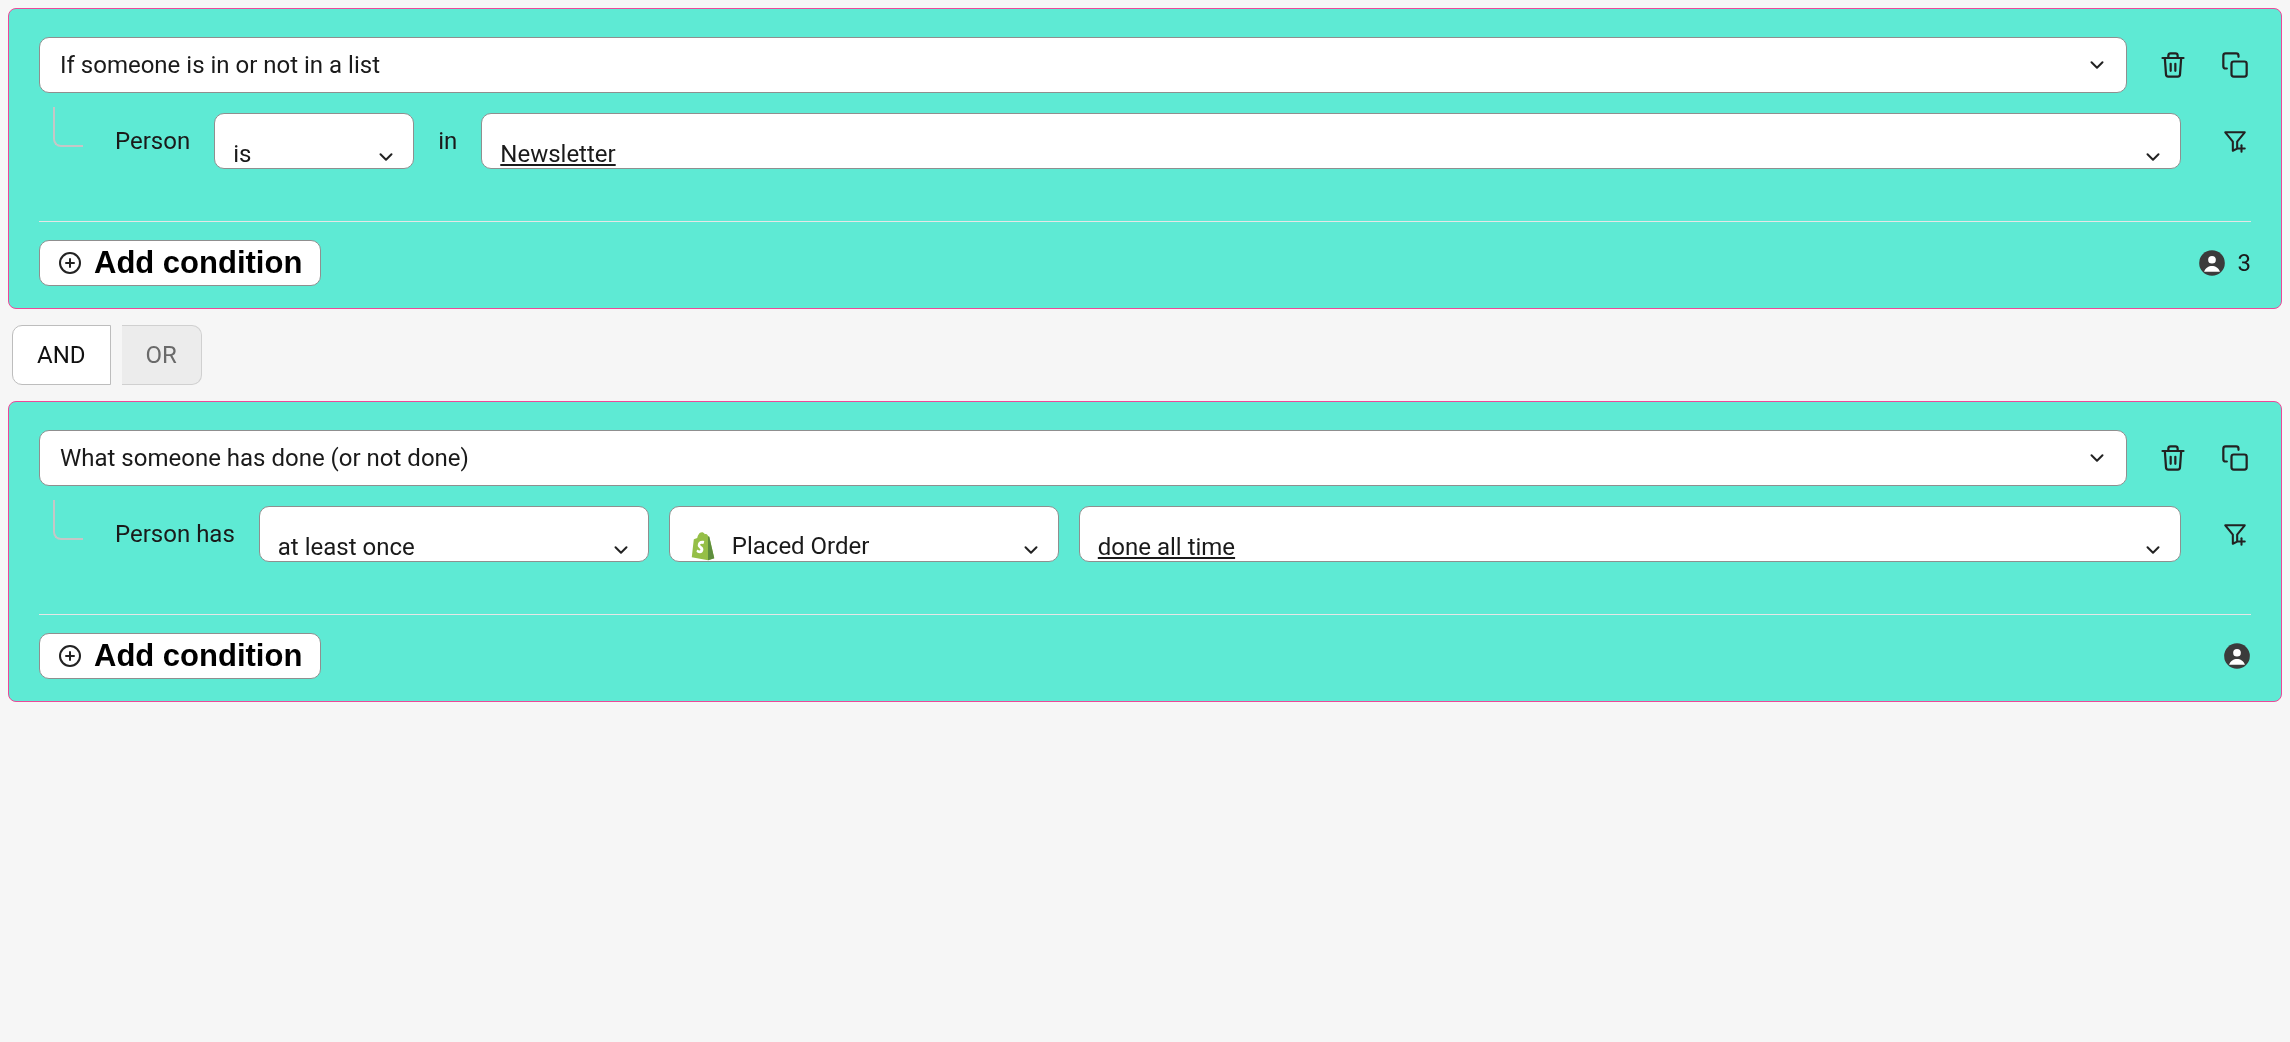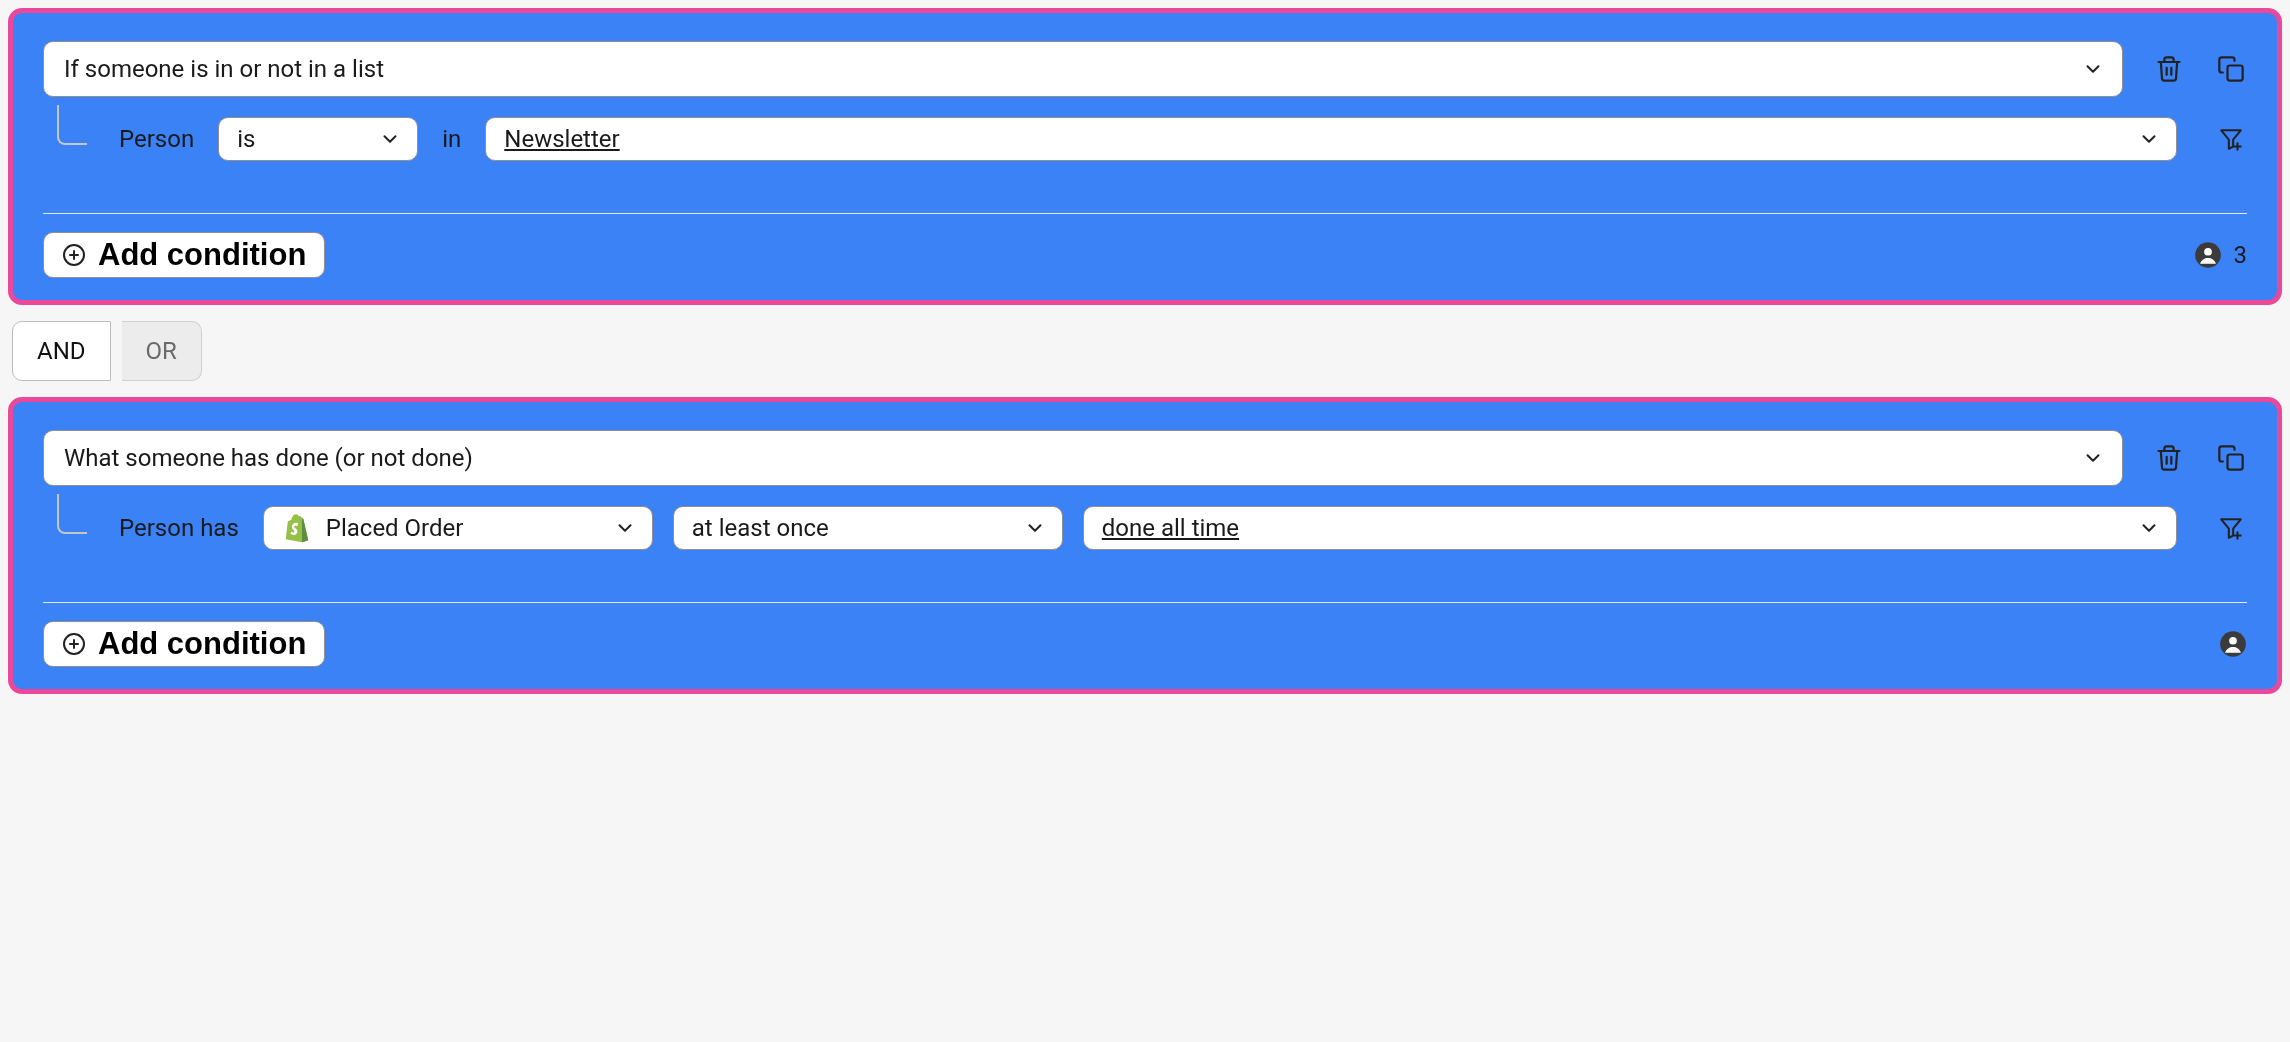--- a/index.html
+++ b/index.html
@@ -4,23 +4,23 @@
 <style>
   * { box-sizing: border-box; margin: 0; padding: 0; }
   body {
     font-family: -apple-system, BlinkMacSystemFont, "Segoe UI", Roboto, Helvetica, Arial, sans-serif;
     background: #f6f6f6;
     padding: 8px;
     color: #1a1a1a;
     font-size: 24px;
   }
   .card {
-    background: #3b82f6;
-    border: 5px solid #ec4899;
-    border-radius: 14px;
+    background: #5eead4;
+    border: 1px solid #ec4899;
+    border-radius: 8px;
     padding: 28px 30px 22px 30px;
     margin-bottom: 0;
   }
   .select-like {
     display: flex;
     align-items: center;
     justify-content: space-between;
     border: 1px solid #8f8f8f;
     border-radius: 10px;
     background: #fff;
@@ -57,26 +57,26 @@
     border-left: 2px solid #c6c6c6;
     border-bottom: 2px solid #c6c6c6;
     border-bottom-left-radius: 8px;
     margin-right: 8px;
     margin-top: -28px;
     flex-shrink: 0;
   }
   .plain-label { margin: 0 4px; }
   .select-sm {
     display: flex;
-    align-items: center;
+    align-items: flex-end;
     justify-content: space-between;
     border: 1px solid #8f8f8f;
     border-radius: 10px;
     background: #fff;
-    height: 44px;
+    height: 56px;
     padding: 0 16px 0 18px;
     cursor: pointer;
     gap: 18px;
   }
   .select-grow { flex: 1; text-decoration: underline; }
   .divider {
     border-top: 1px solid #e6e6e6;
     margin-top: 52px;
   }
   .card-footer {
@@ -268,45 +268,45 @@
             <rect x="9" y="9" width="13" height="13" rx="2"></rect>
             <path d="M5 15H4a2 2 0 0 1-2-2V4a2 2 0 0 1 2-2h9a2 2 0 0 1 2 2v1"></path>
           </svg>
       </span>
     </div>
   </div>
 
   <div class="sub-row">
     <div class="elbow"></div>
     <span class="plain-label">Person has</span>
+    <div class="select-sm" style="min-width:390px">
+      <span>at least once</span>
+      <span>
+        <svg width="22" height="22" viewBox="0 0 24 24" fill="none" stroke="#222" stroke-width="2.2" stroke-linecap="round" stroke-linejoin="round">
+            <polyline points="6 9 12 15 18 9"></polyline>
+          </svg>
+      </span>
+    </div>
     <div class="select-sm" style="min-width:390px">
       <span class="with-logo">
         <span class="inline-icon">
           <svg width="30" height="30" viewBox="0 0 24 24">
               <path d="M17 4.5c-.2-.1-.6-.2-.9-.2-.1-.6-.5-1.9-2-1.9-.2 0-.4 0-.6.1C12.8 1.3 11.8 1 11.2 1 8.8 1 7.7 4 7.4 5.6l-2.2.7c-.5.2-.5.2-.6.7L3 21l13.1 2.4L21 21.7 17 4.5z" fill="#95bf47"></path>
               <path d="M17 4.5c-.2-.1-.6-.2-.9-.2l-.1.1v18.9L21 21.7 17 4.5z" fill="#5e8e3e"></path>
               <path d="M13 8.3l-.7 2.1s-.6-.3-1.4-.3c-1.1 0-1.2.7-1.2.9 0 1 2.6 1.4 2.6 3.7 0 1.8-1.2 3-2.7 3-1.9 0-2.8-1.2-2.8-1.2l.5-1.7s1 .8 1.8.8c.5 0 .8-.4.8-.8 0-1.3-2.1-1.4-2.1-3.5 0-1.8 1.3-3.5 3.9-3.5 1 0 1.3.5 1.3.5z" fill="#fff"></path>
             </svg>
         </span>
         <span>Placed Order</span>
       </span>
       <span>
         <svg width="22" height="22" viewBox="0 0 24 24" fill="none" stroke="#222" stroke-width="2.2" stroke-linecap="round" stroke-linejoin="round">
             <polyline points="6 9 12 15 18 9"></polyline>
           </svg>
       </span>
     </div>
-    <div class="select-sm" style="min-width:390px">
-      <span>at least once</span>
-      <span>
-        <svg width="22" height="22" viewBox="0 0 24 24" fill="none" stroke="#222" stroke-width="2.2" stroke-linecap="round" stroke-linejoin="round">
-            <polyline points="6 9 12 15 18 9"></polyline>
-          </svg>
-      </span>
-    </div>
     <div class="select-sm select-grow" style="min-width:390px">
       <span>done all time</span>
       <span>
         <svg width="22" height="22" viewBox="0 0 24 24" fill="none" stroke="#222" stroke-width="2.2" stroke-linecap="round" stroke-linejoin="round">
             <polyline points="6 9 12 15 18 9"></polyline>
           </svg>
       </span>
     </div>
     <div class="icon-btn" style="margin-left:18px">
       <span>

